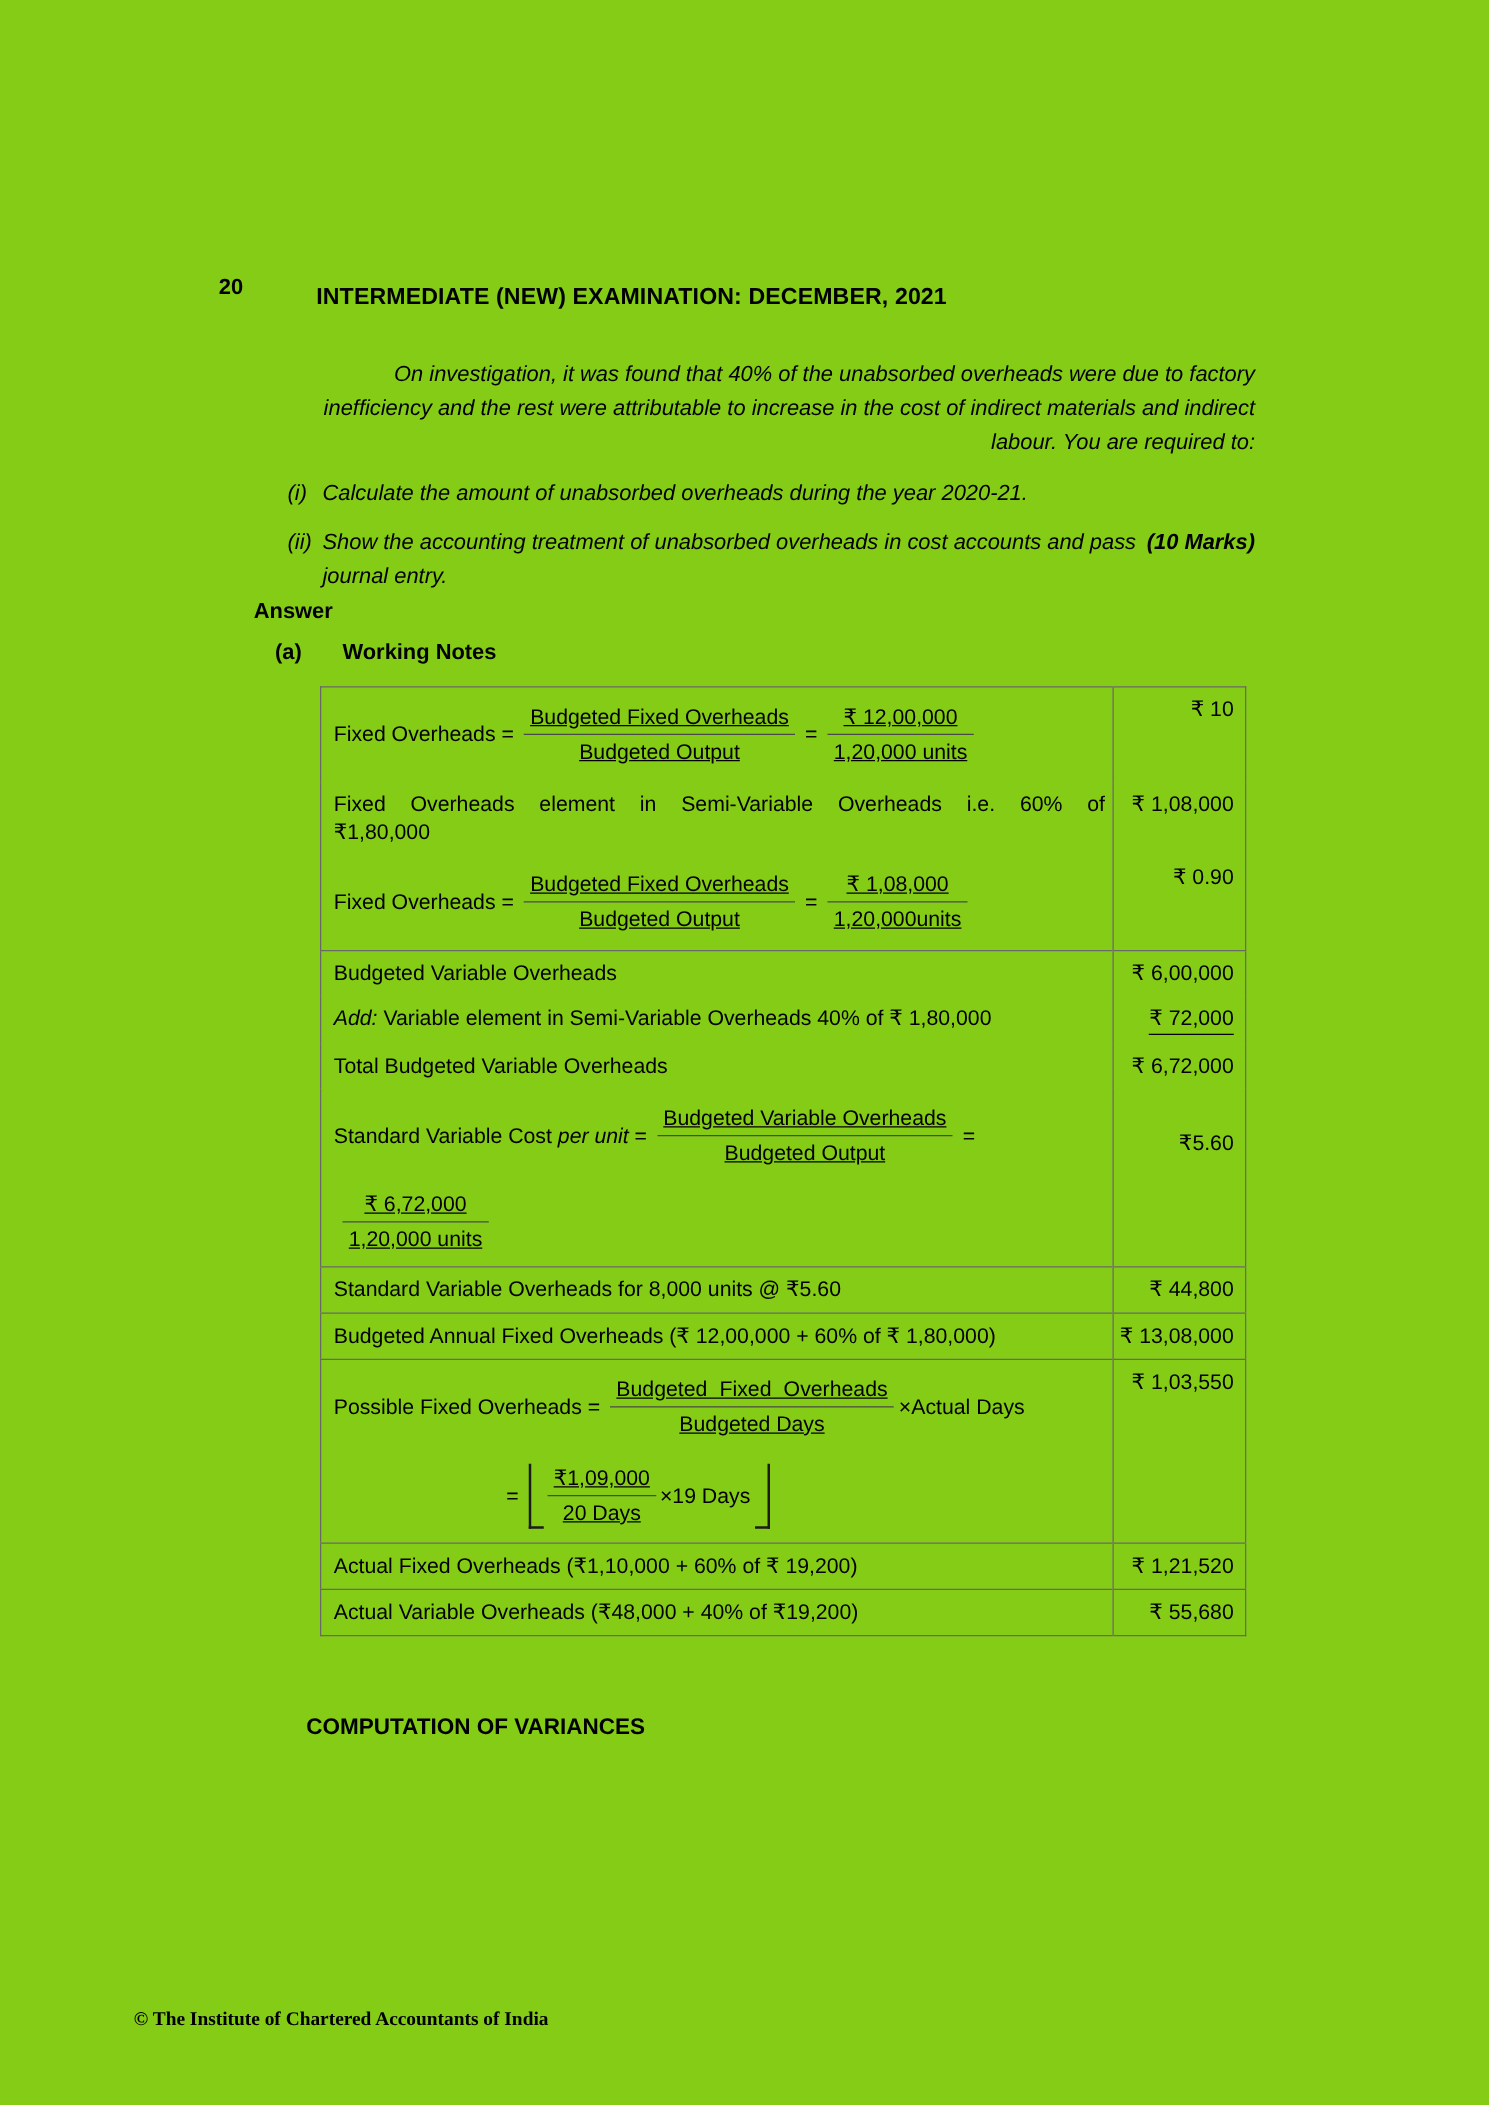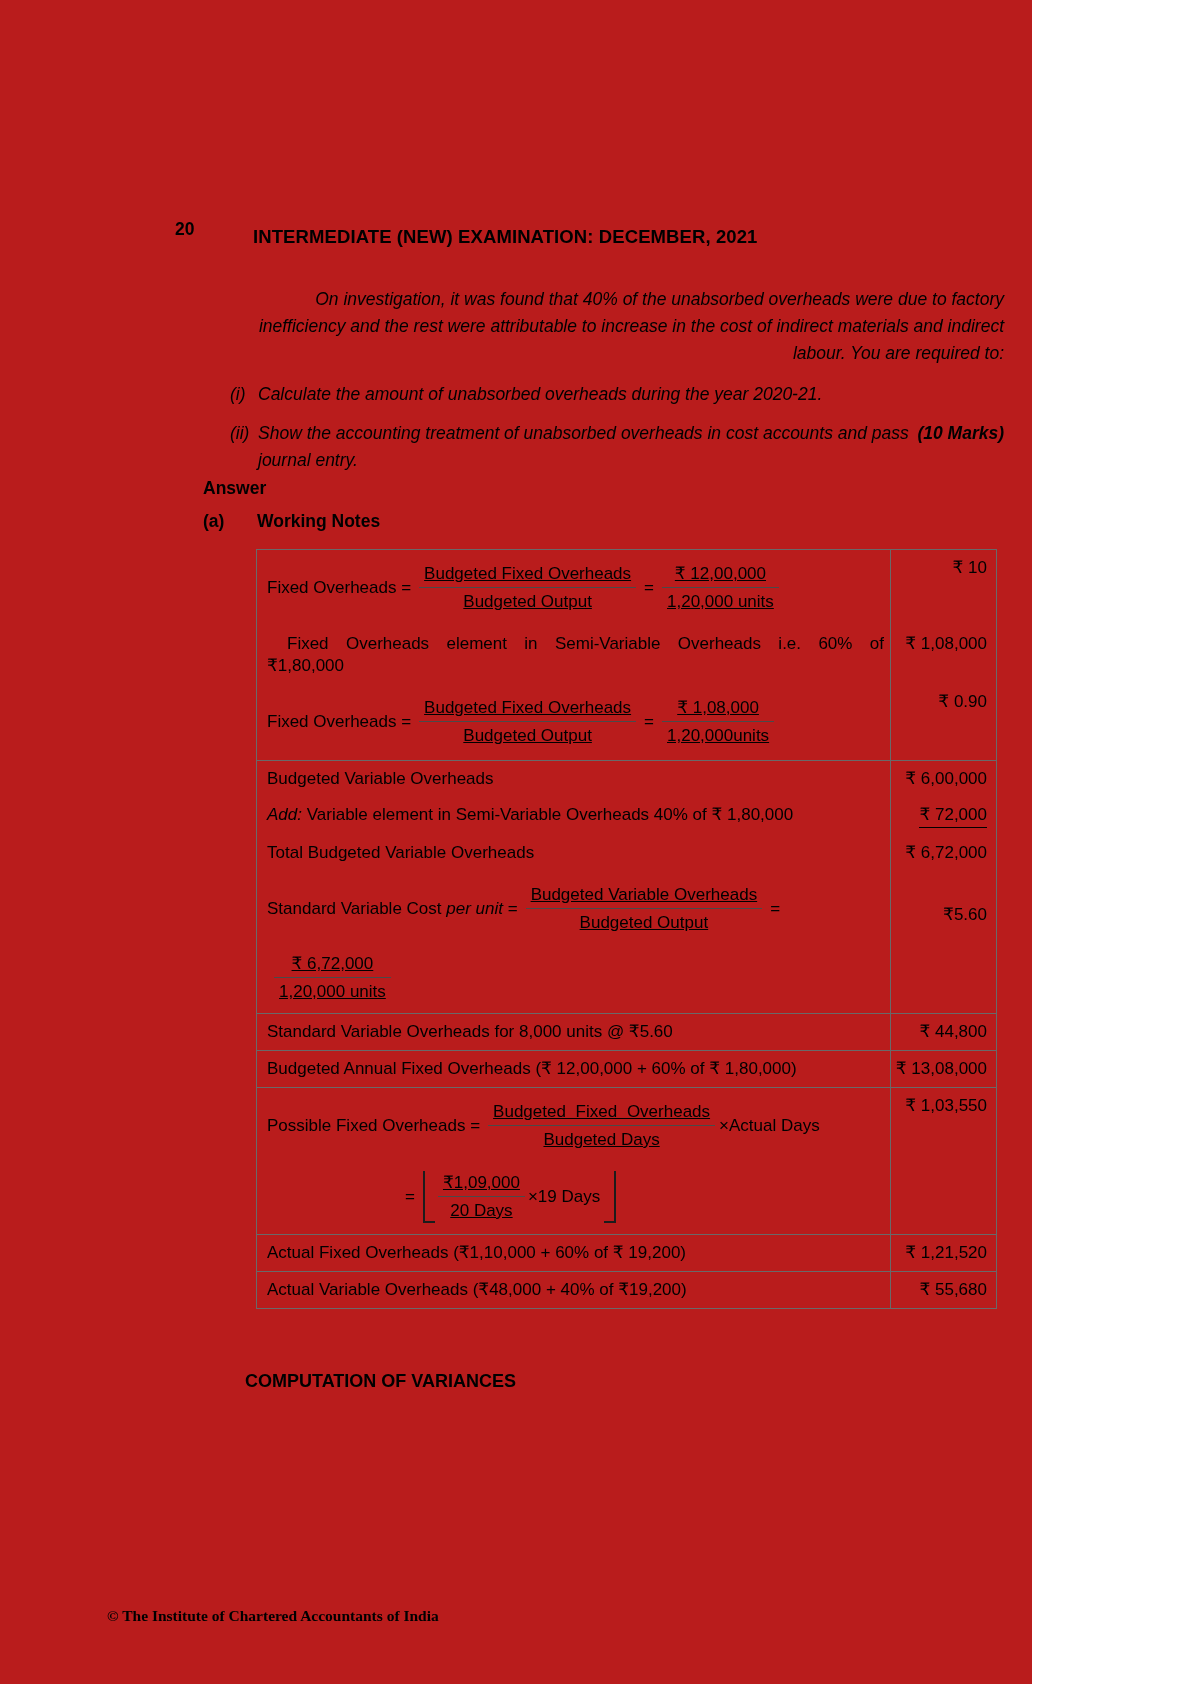--- a/index.html
+++ b/index.html
@@ -1,32 +1,32 @@
 <!DOCTYPE html>
 <html><head>
 <meta charset="utf-8">
 <style>
   html,body { margin:0; padding:0; background:#fff; }
   .page {
-    position:relative; width:1032px; height:1684px; background:#b91c1c;
+    position:relative; width:1191px; height:1684px; background:#84cc16;
     font-family:"Liberation Sans","DejaVu Sans",sans-serif; color:#000;
     overflow:hidden;
   }
   .hdr-num { position:absolute; left:175px; top:219px; font-size:17.5px; font-weight:bold; }
   .hdr-title { position:absolute; left:253px; top:226px; font-size:18.5px; font-weight:bold; letter-spacing:0.1px; }
 
   .question { position:absolute; left:230px; top:286px; width:774px; font-style:italic; font-size:17.5px; line-height:27px; }
   .q-intro { text-align:right; }
   .q-item { display:flex; margin-top:12px; }
   .q-marker { width:28px; flex:none; }
   .q-text { flex:1; }
   .marks { float:right; font-weight:bold; }
 
   .answer-h { position:absolute; left:203px; top:478px; font-size:17.5px; font-weight:bold; }
-  .part-h { position:absolute; left:203px; top:511px; font-size:17.5px; font-weight:bold; }
+  .part-h { position:absolute; left:220px; top:511px; font-size:17.5px; font-weight:bold; }
   .part-h .pm { display:inline-block; width:54px; }
 
   .wn-table { position:absolute; left:256px; top:549px; width:741px; border-collapse:collapse;
               font-size:17px; line-height:22px; border:1.5px solid #696969; }
   .wn-table td { vertical-align:top; padding:7px 6px 7px 10px; }
   td.desc { width:617px; border-right:1.5px solid #696969; }
   td.val { text-align:right; padding:7px 9px 7px 2px; white-space:nowrap; }
   tr.sep td { border-top:1.5px solid #696969; }
 
   .frac { display:inline-block; text-align:center; vertical-align:middle;text-decoration:underline; }
@@ -34,21 +34,21 @@
   .frac .fden { display:block; padding:3px 5px 1px; }
   .ws { word-spacing:5px; }
 
   .formula { display:flex; align-items:center; gap:8px; padding:5px 0; }
   .subfrac { margin:12px 0 2px 7px; }
   .bracket-row { display:flex; align-items:center; margin:14px 0 4px 138px; }
   .floor-left  { align-self:stretch; width:10px; border-left:2px solid #1c1c1c; border-bottom:2px solid #1c1c1c; margin:0 3px 0 8px; }
   .floor-right { align-self:stretch; width:10px; border-right:2px solid #1c1c1c; border-bottom:2px solid #1c1c1c; margin-left:3px; }
   .times { padding:0 1px 0 3px; }
 
-  .jline { display:block; text-align:justify; text-align-last:justify;margin-left:20px; }
+  .jline { display:block; text-align:justify; text-align-last:justify; }
   .jline2 { display:block; }
   .it { font-style:italic; }
   .uline { border-bottom:1.8px solid #000; padding-bottom:1px; display:inline-block; }
   .padtop { padding-top:33px !important; }
 
   .comp-h { position:absolute; left:245px; top:1371px; font-size:18px; font-weight:bold; }
   .footer { position:absolute; left:107px; top:1607px; font-family:"Liberation Serif","DejaVu Serif",serif;
             font-weight:bold; font-size:15.5px; }
 </style>
 </head>

